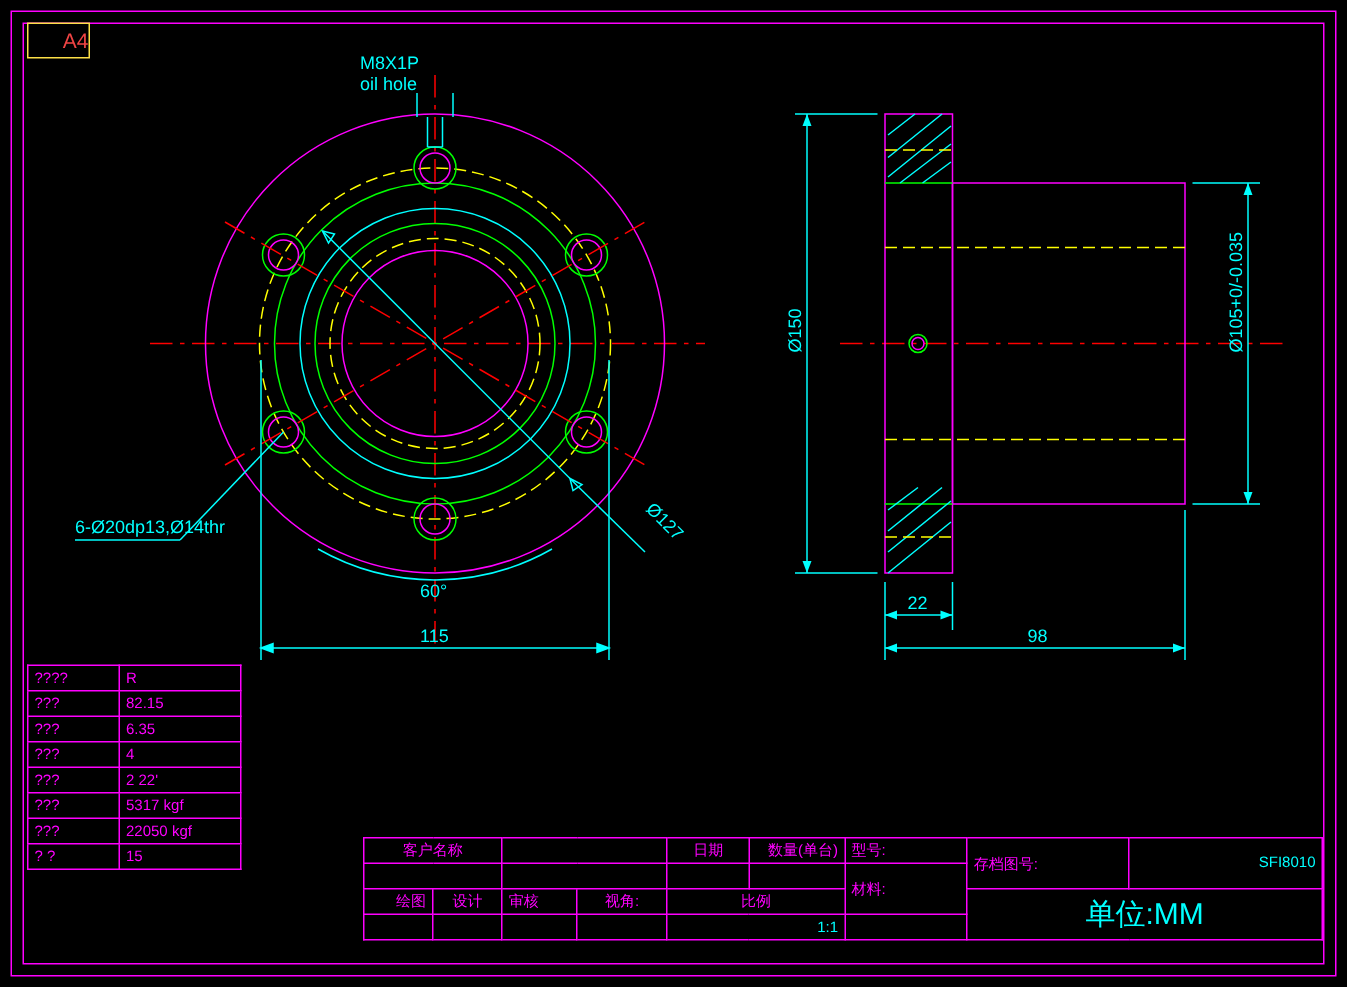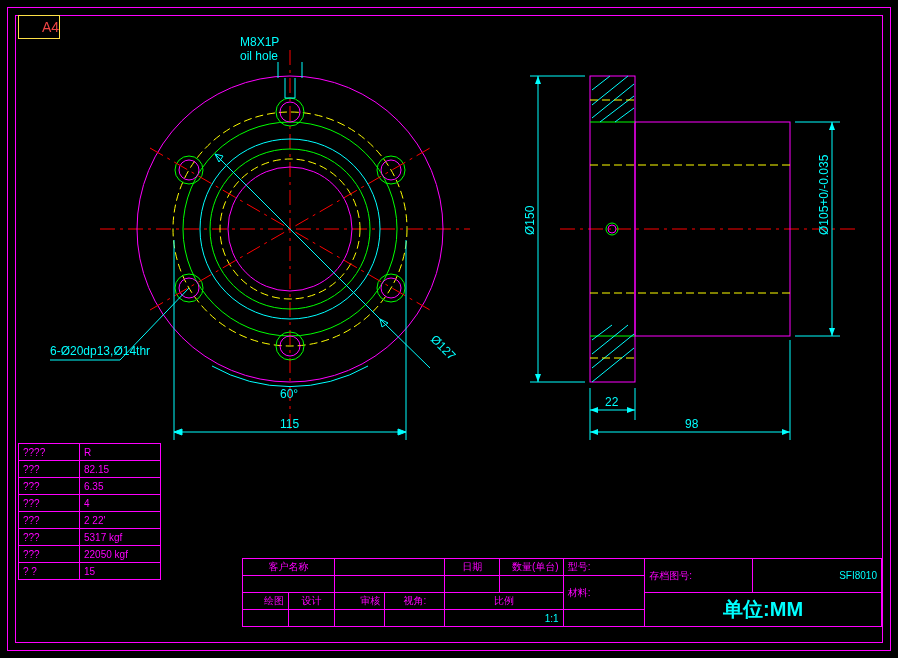--- a/index.html
+++ b/index.html
@@ -9,21 +9,21 @@
 .a4{position:absolute;top:15px;left:18px;width:40px;height:22px;border:1px solid #fde047;color:#ef4444;font-size:14px;text-align:right;line-height:22px}
 text,.txt{font-family:Arial;font-size:12px}
 .cyan{stroke:#0ff;fill:none}
 .magenta{stroke:#f0f;fill:none}
 .green{stroke:#0f0;fill:none}
 .red{stroke:#f00;fill:none;stroke-dasharray:15 5 3 5}
 .yellowd{stroke:#ff0;fill:none;stroke-dasharray:8 4}
 .tcyan{fill:#0ff}
 table{border-collapse:collapse;position:absolute}
 td{border:1px solid #f0f;color:#f0f;font-size:10px;padding:1px 4px;height:14px}
-.unit{color:#0ff;font-size:20px;font-weight:bold}
+.unit{color:#0ff;font-size:20px;font-weight:normal}
 </style>
 </head>
 <body>
 
 <div class="canvas">
 <div class="border"></div>
 <div class="inner-border"></div>
 <div class="a4">A4</div>
 
 <svg width="898" height="658" style="position:absolute;top:0;left:0">
@@ -205,21 +205,21 @@
   <tr>
     <td colspan="2"></td>
           <td colspan="2"></td>
           <td></td>
           <td></td>
     <td rowspan="2">材料:</td>
   </tr>
   <tr>
     <td style="width:40px;text-align:right">绘图</td>
     <td style="width:40px;text-align:center">设计</td>
-    <td style="width:40px;text-align:right">审核</td>
+    <td style="width:40px;text-align:left">审核</td>
     <td style="width:50px;text-align:center">视角:</td>
     <td colspan="2" style="text-align:center">比例</td>
     <td rowspan="2" colspan="2" style="text-align:center"><span class="unit">单位:MM</span></td>
   </tr>
   <tr>
     <td></td>
           <td></td>
           <td></td>
           <td></td>
     <td colspan="2" style="text-align:right;color:#0ff">1:1</td>

